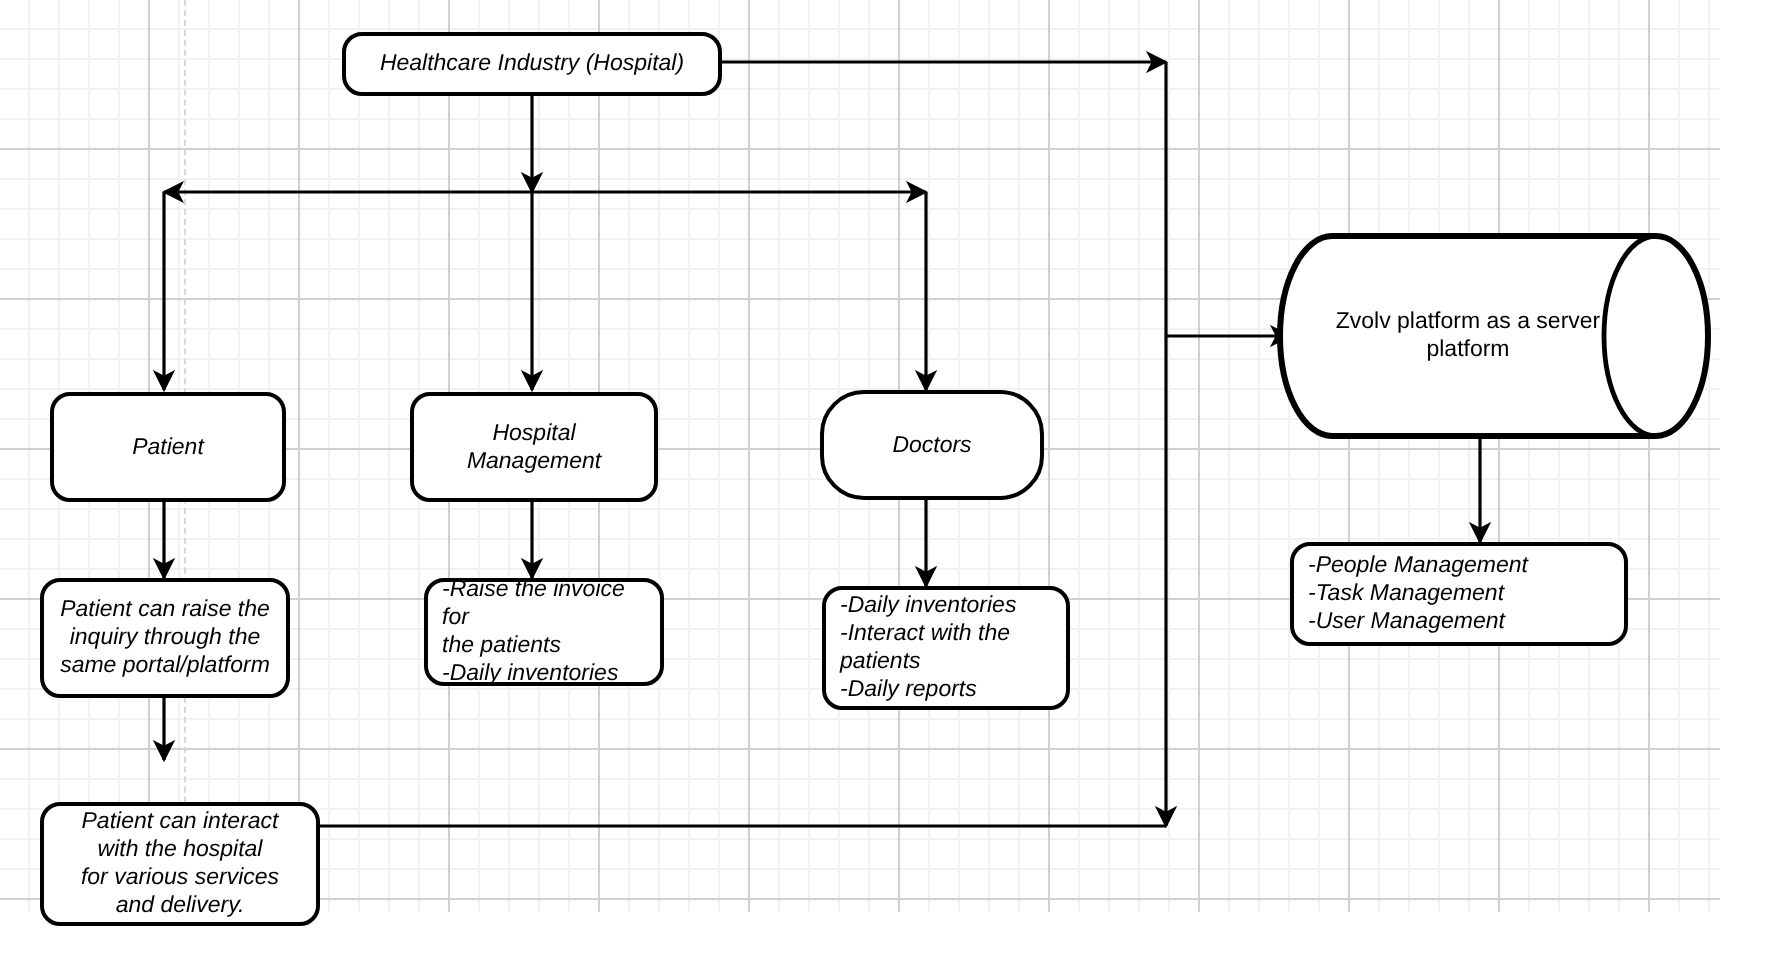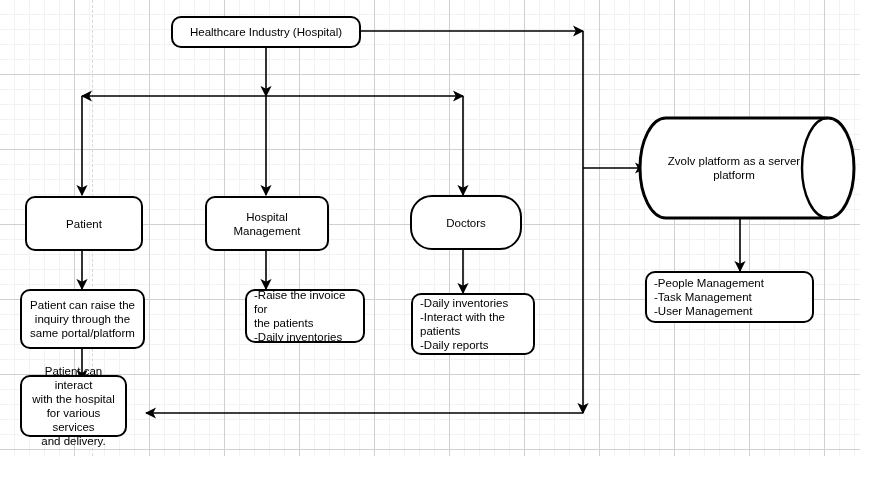--- a/index.html
+++ b/index.html
@@ -61,20 +61,21 @@
     border-radius: 10px;
     display: flex;
     align-items: center;
     justify-content: center;
     color: #000000;
     font-size: 11.5px;
     line-height: 14px;
     text-align: center;
     white-space: pre-line;
     padding: 2px 5px;
+    font-style: italic;
   }
   .node.listbox {
     justify-content: flex-start;
     text-align: left;
     padding-left: 7px;
   }
   
   .cylinder {
     position: absolute;
   }
@@ -154,34 +155,34 @@
   <div class="node" style="left:410px; top:195px; width:112px; height:55px;border-radius:22px;">
     <span>Doctors</span>
   </div>
 
   <div class="node" style="left:20px; top:289px; width:125px; height:60px;">
     <span>Patient can raise the
 inquiry through the
 same portal/platform</span>
   </div>
 
-  <div class="node listbox" style="left:212px; top:289px; width:120px; height:54px;margin-left:33px;">
+  <div class="node listbox" style="left:212px; top:289px; width:120px; height:54px;">
     <span>-Raise the invoice for
 the patients
 -Daily inventories</span>
   </div>
 
   <div class="node listbox" style="left:411px; top:293px; width:124px; height:62px;">
     <span>-Daily inventories
 -Interact with the
 patients
 -Daily reports</span>
   </div>
 
-  <div class="node" style="left:20px; top:375px; width:107px; height:62px;">
+  <div class="node" style="left:20px; top:401px; width:140px; height:62px;">
     <span>Patient can interact
 with the hospital
 for various services
 and delivery.</span>
   </div>
 
   <div class="node listbox" style="left:645px; top:271px; width:169px; height:52px;">
     <span>-People Management
 -Task Management
 -User Management</span>

